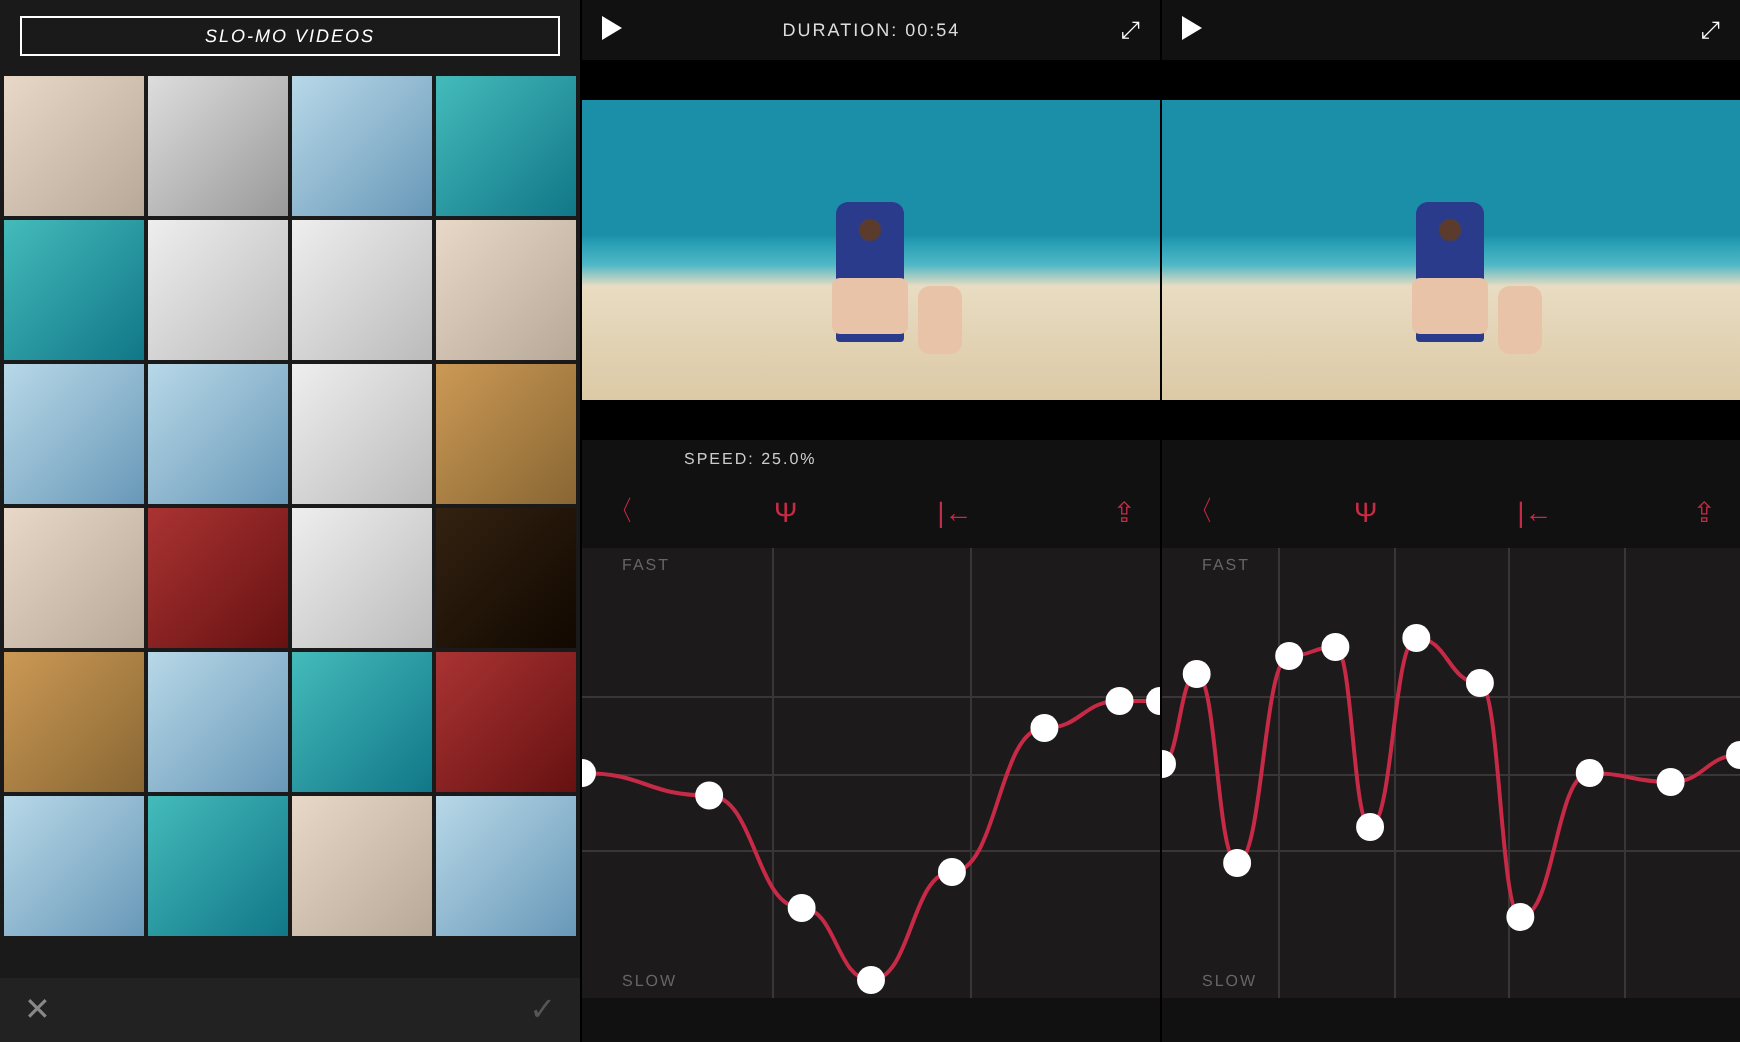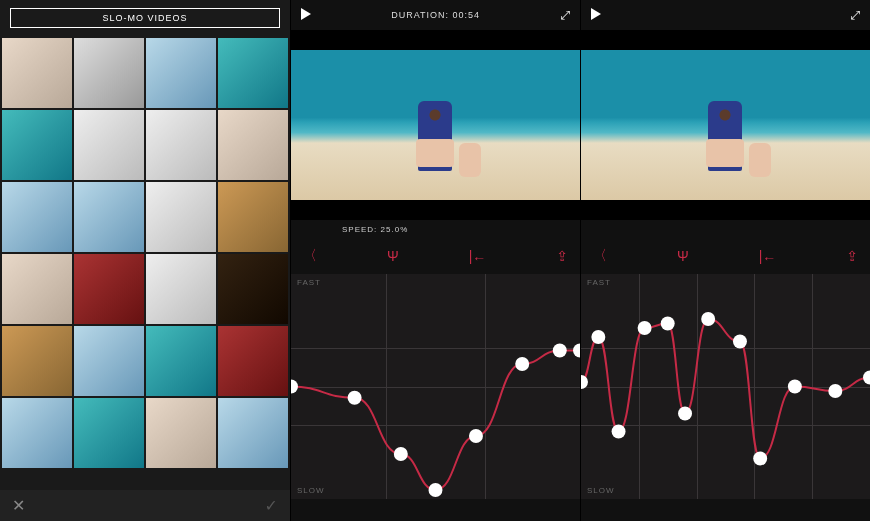--- a/index.html
+++ b/index.html
@@ -8,21 +8,21 @@
     background: #000;
     font-family: -apple-system, Helvetica, Arial, sans-serif;
     display: flex;
     overflow: hidden;
     color: #fff;
     font-size: 10px;
   }
   
   .panel { height: 521px; background: #111; position: relative; }
   .p1 { width: 290px; display: flex; flex-direction: column; background:#1a1a1a; }
-  .tabs { display: flex; gap: 6px; padding: 8px 10px; justify-content: center; }
+  .tabs { display: flex; gap: 6px; padding: 8px 10px; justify-content: center; font-style: italic; }
   .tab {
     flex: 1;
     border: 1px solid #fff;
     padding: 4px 6px;
     text-align: center;
     font-size: 9px;
     letter-spacing: 1px;
     color: #fff;
     background: transparent;
     cursor: pointer;
@@ -86,21 +86,21 @@
   .speedlabel { position:absolute; left:10px; bottom:4px; font-size:8px; letter-spacing:1px; color:#ccc;padding-left:41px;}
   .toolbar {
     display:flex; align-items:center; justify-content:space-between;
     padding:8px 12px; height:36px;
   }
   .toolbar .tic { color:#c62a46; font-size:14px; cursor:pointer;}
   .graph {
     position:relative; height:225px; width:100%;
     background:#1c1a1b;
   }
-  .graph .lbl { position:absolute; left:6px; font-size:8px; color:#666; letter-spacing:1px;}
+  .graph .lbl { position:absolute; left:20px; font-size:8px; color:#666; letter-spacing:1px;}
   .graph .lbl.fast{top:4px;}
   .graph .lbl.slow{bottom:4px;}
   .graph .gridline{position:absolute; left:0; right:0; height:1px; background:#3a3638;}
   .graph .vg { position:absolute; top:0; bottom:0; width:1px; background:#3a3638;}
   .graph svg { position:absolute; inset:0; width:100%; height:100%; }
   .dot { fill:#fff; }
   .curve { stroke:#c62a46; stroke-width:2; fill:none; }
   .play-outline{
     display:inline-block; width:0;height:0;
     border-left:10px solid #fff; border-top:6px solid transparent; border-bottom:6px solid transparent;

